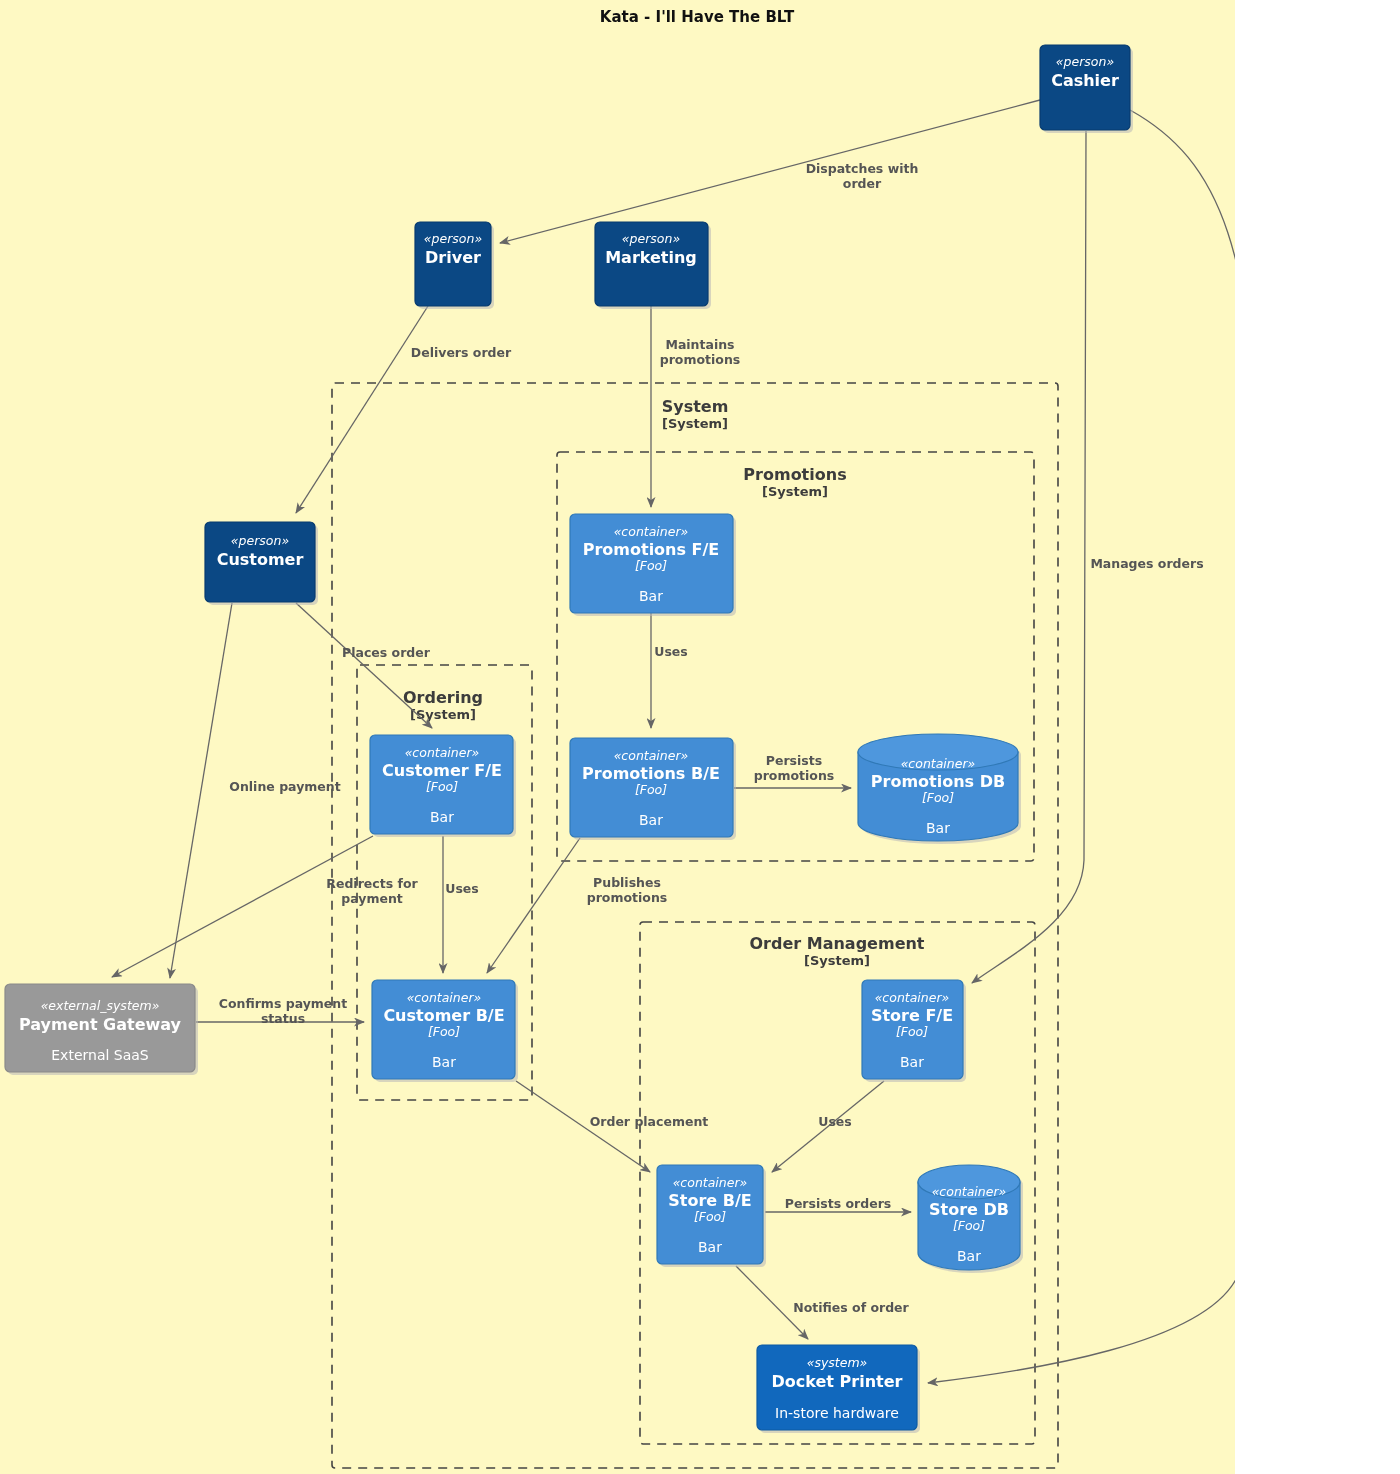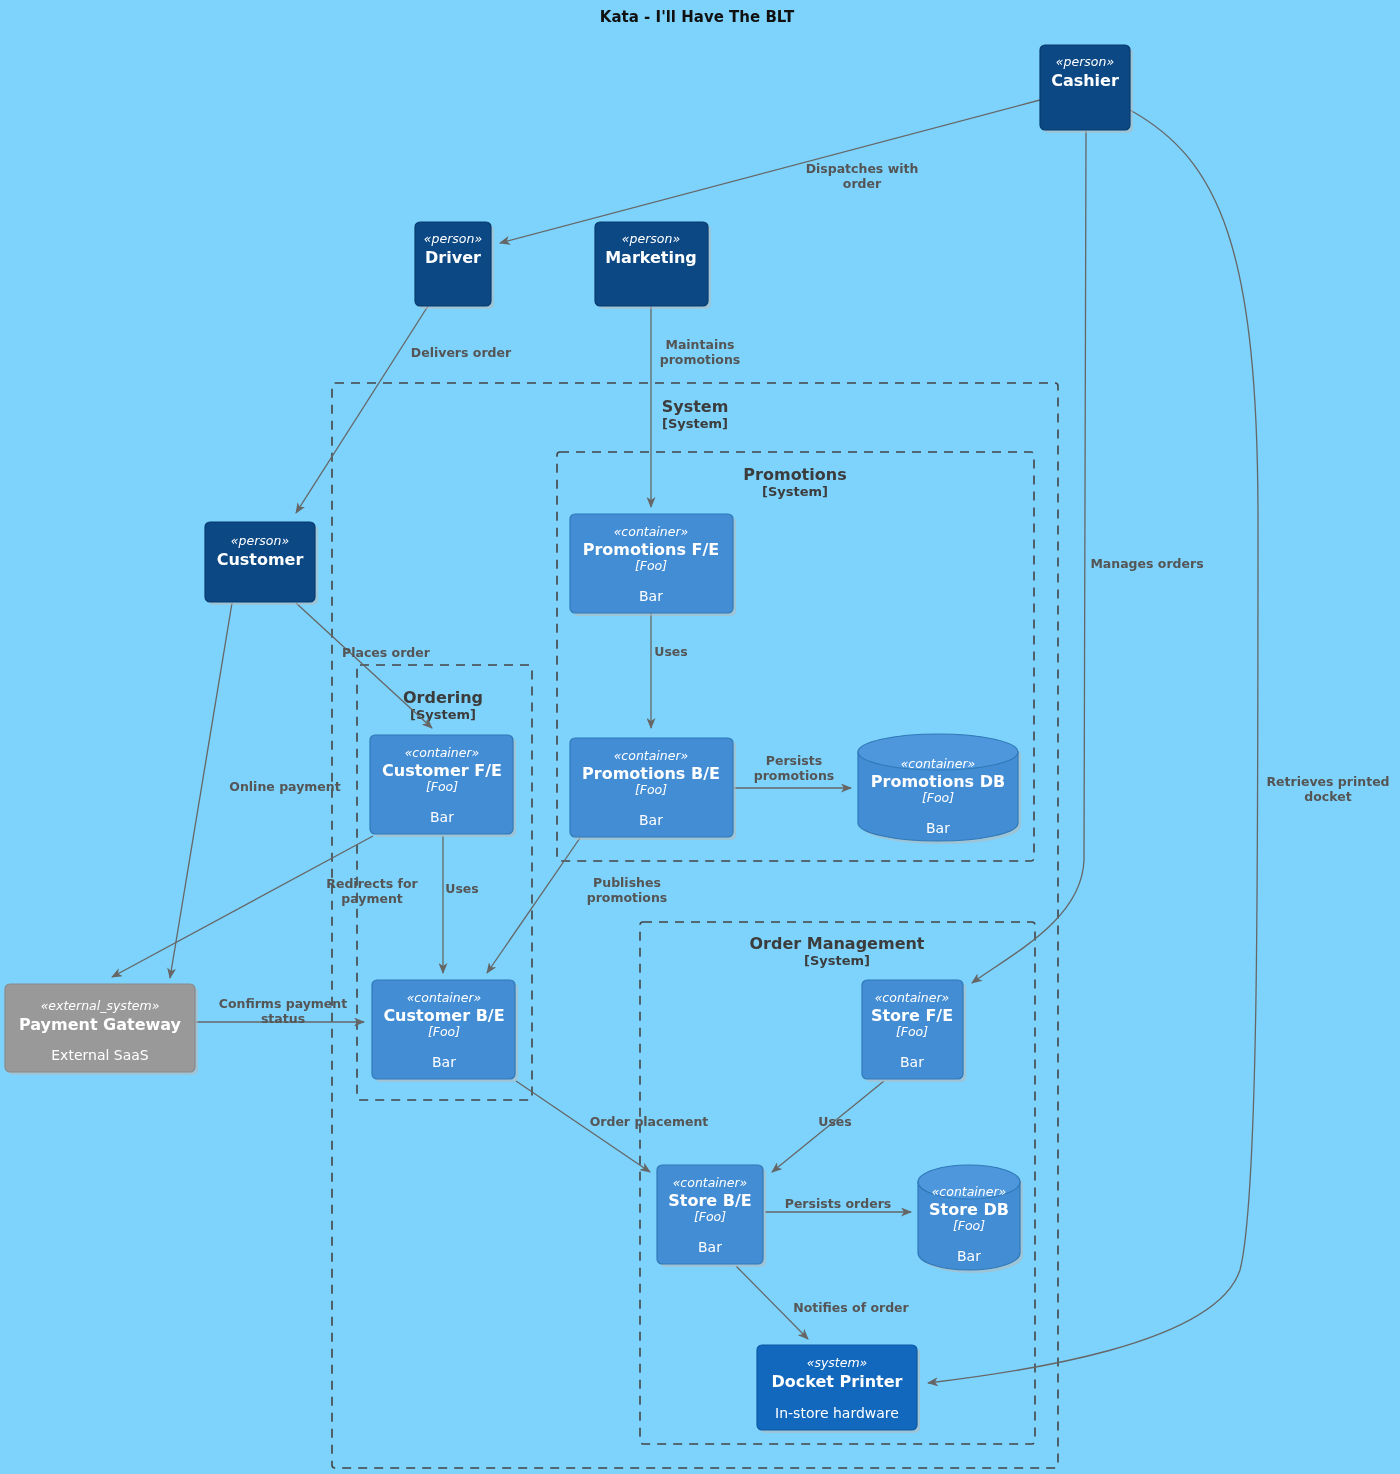--- a/index.html
+++ b/index.html
@@ -5,24 +5,24 @@
   html, body {
     margin: 0;
     padding: 0;
     background: #ffffff;
   }
   body {
     font-family: "DejaVu Sans", "Liberation Sans", sans-serif;
   }
   #diagram-root {
     position: relative;
-    width: 1400px;
+    width: 1235px;
     height: 1474px;
     overflow: hidden;
-    background: #7dd3fc;
+    background: #fef9c3;
   }
   svg.canvas {
     position: absolute;
     top: 0;
     left: 0;
     width: 1400px;
     height: 1474px;
   }
   .diagram-title {
     font-size: 15px;

